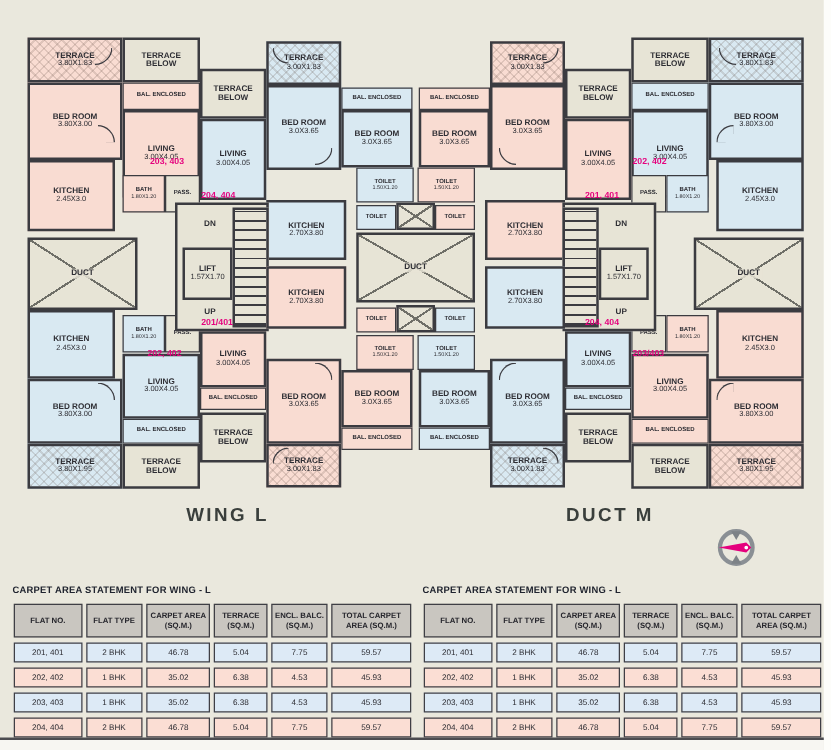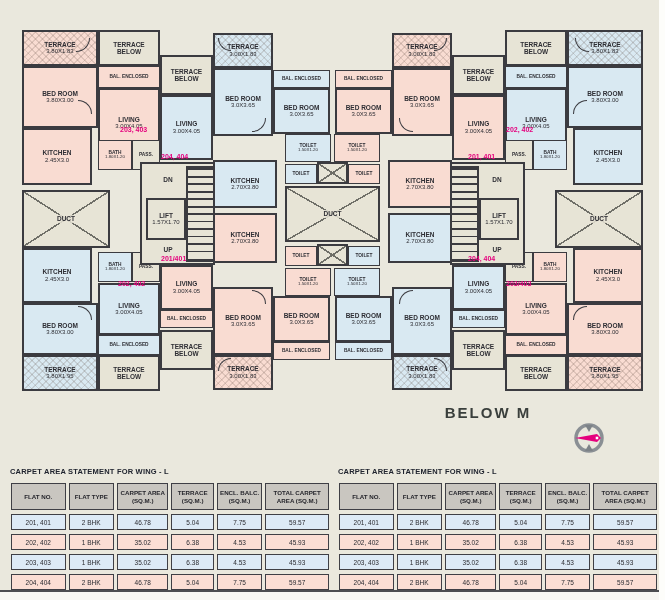--- a/index.html
+++ b/index.html
@@ -364,21 +364,22 @@
       <div class="flat-label" style="left: 120px; top: 126px;">203, 403</div>
       <div class="flat-label" style="left: 161px; top: 153px;">204, 404</div>
       <div class="flat-label" style="left: 161px; top: 255px;">201/401</div>
       <div class="flat-label" style="left: 118px; top: 280px;">202, 402</div>
       <div class="flat-label" style="left: 506px; top: 126px;">202, 402</div>
       <div class="flat-label" style="left: 468px; top: 153px;">201, 401</div>
       <div class="flat-label" style="left: 468px; top: 255px;">204, 404</div>
       <div class="flat-label" style="left: 506px; top: 280px;">203/403</div>
     </div>
 
-  <div class="wing-label m">BELOW M</div>
+  <div class="wing-label l">WING L</div>
+  <div class="wing-label m">DUCT M</div>
 
   <svg class="compass" viewBox="0 0 38 38">
     <circle cx="19" cy="19" r="13" fill="none" stroke="#8a8f94" stroke-width="3.5"></circle>
     <polygon points="15,6 23,6 19,13" fill="#7d8287"></polygon>
     <polygon points="15,32 23,32 19,25" fill="#7d8287"></polygon>
     <polygon points="5,19 27,15 31,19 27,23" fill="#e5007d"></polygon>
     <circle cx="27" cy="19" r="2" fill="#ffffff" stroke="#e5007d" stroke-width="1"></circle>
   </svg>
 
   <div class="area-table left">

